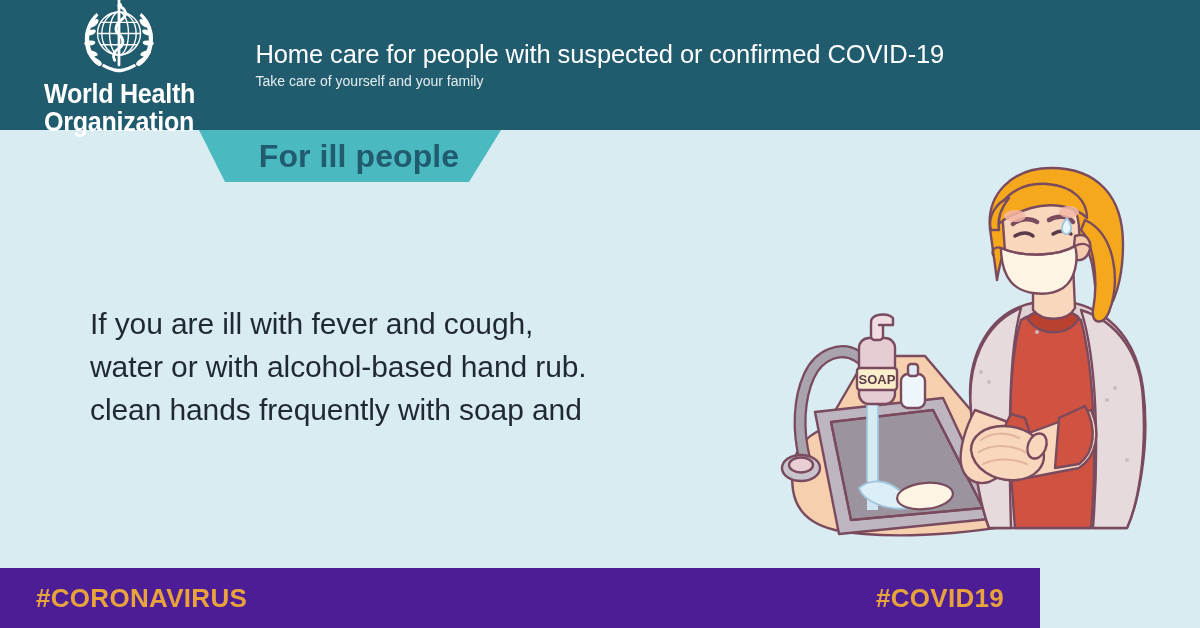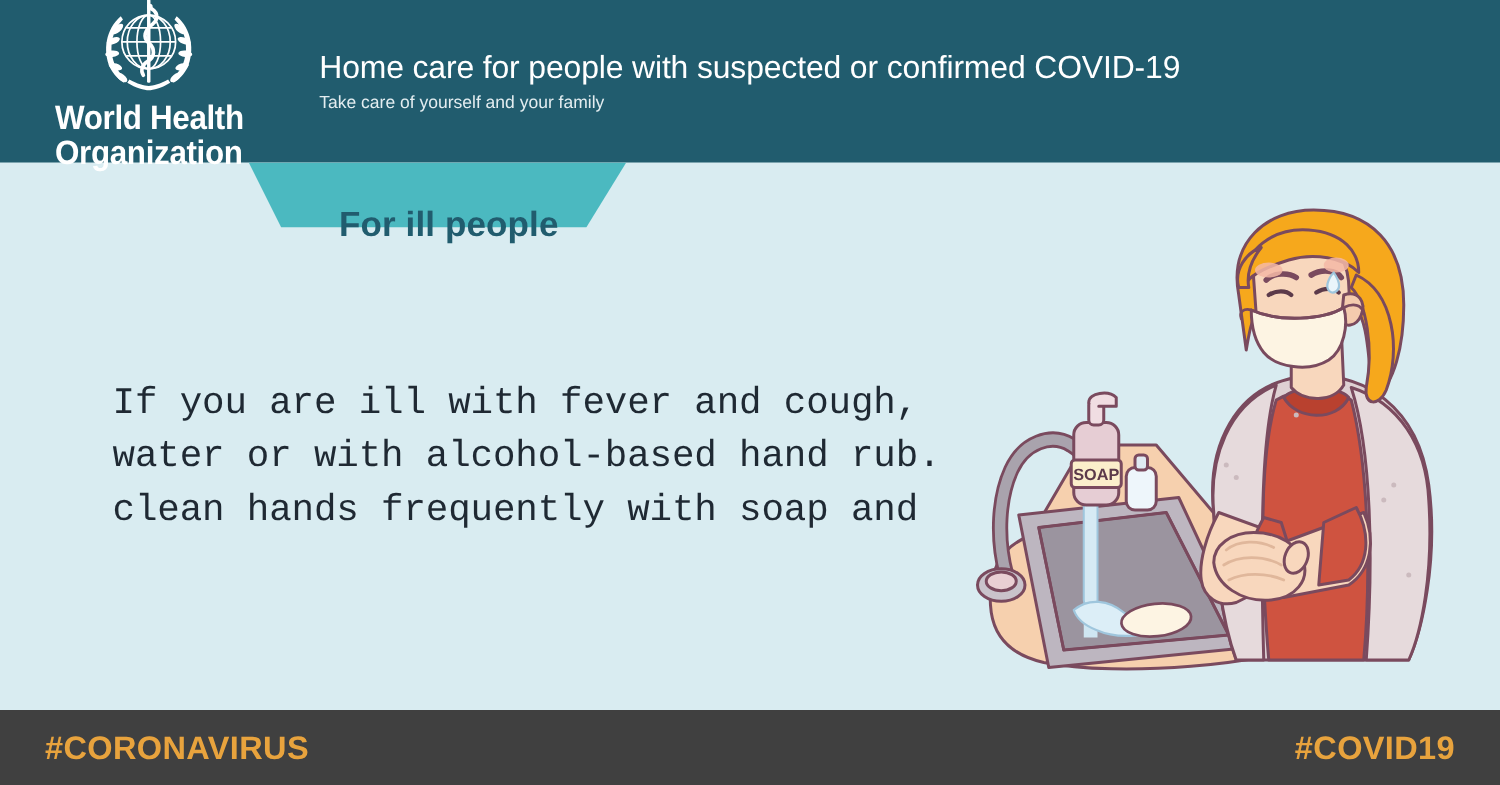--- a/index.html
+++ b/index.html
@@ -93,60 +93,58 @@
   .ribbon-label {
     position: absolute;
     left: 0; top: 0;
     width: 302px;
     height: 52px;
     display: flex;
     align-items: center;
     justify-content: center;
     color: #215c6e;
     font-weight: bold;
-    font-size: 28px;
+    font-size: 32px;
     letter-spacing: 0.1px;
     padding-left: 18px;
     box-sizing: border-box;
     pointer-events: none;
-    margin-top: 24px;
   }
 
   
   .body-copy {
     position: absolute;
     left: 90px;
     top: 302px;
     width: 620px;
     color: #1f2933;
     font-size: 30px;
     line-height: 43px;
     letter-spacing: -0.1px;
-    font-family: Liberation Mono, monospace;
   }
   .body-copy .line { display: block; white-space: nowrap; }
 
   
   .illustration {
     position: absolute;
     left: 775px;
     top: 160px;
     width: 420px;
     height: 400px;
   }
   .illustration svg { display: block; width: 420px; height: 400px; }
 
   
   .footer {
     position: absolute;
     left: 0;
     top: 568px;
-    width: 1200px;
+    width: 1040px;
     height: 60px;
-    background: #404040;
+    background: #4c1d95;
     display: flex;
     align-items: center;
   }
   .footer-tag {
     color: #e8a33d;
     font-weight: bold;
     font-size: 26px;
     letter-spacing: 0.3px;
     white-space: nowrap;
   }

